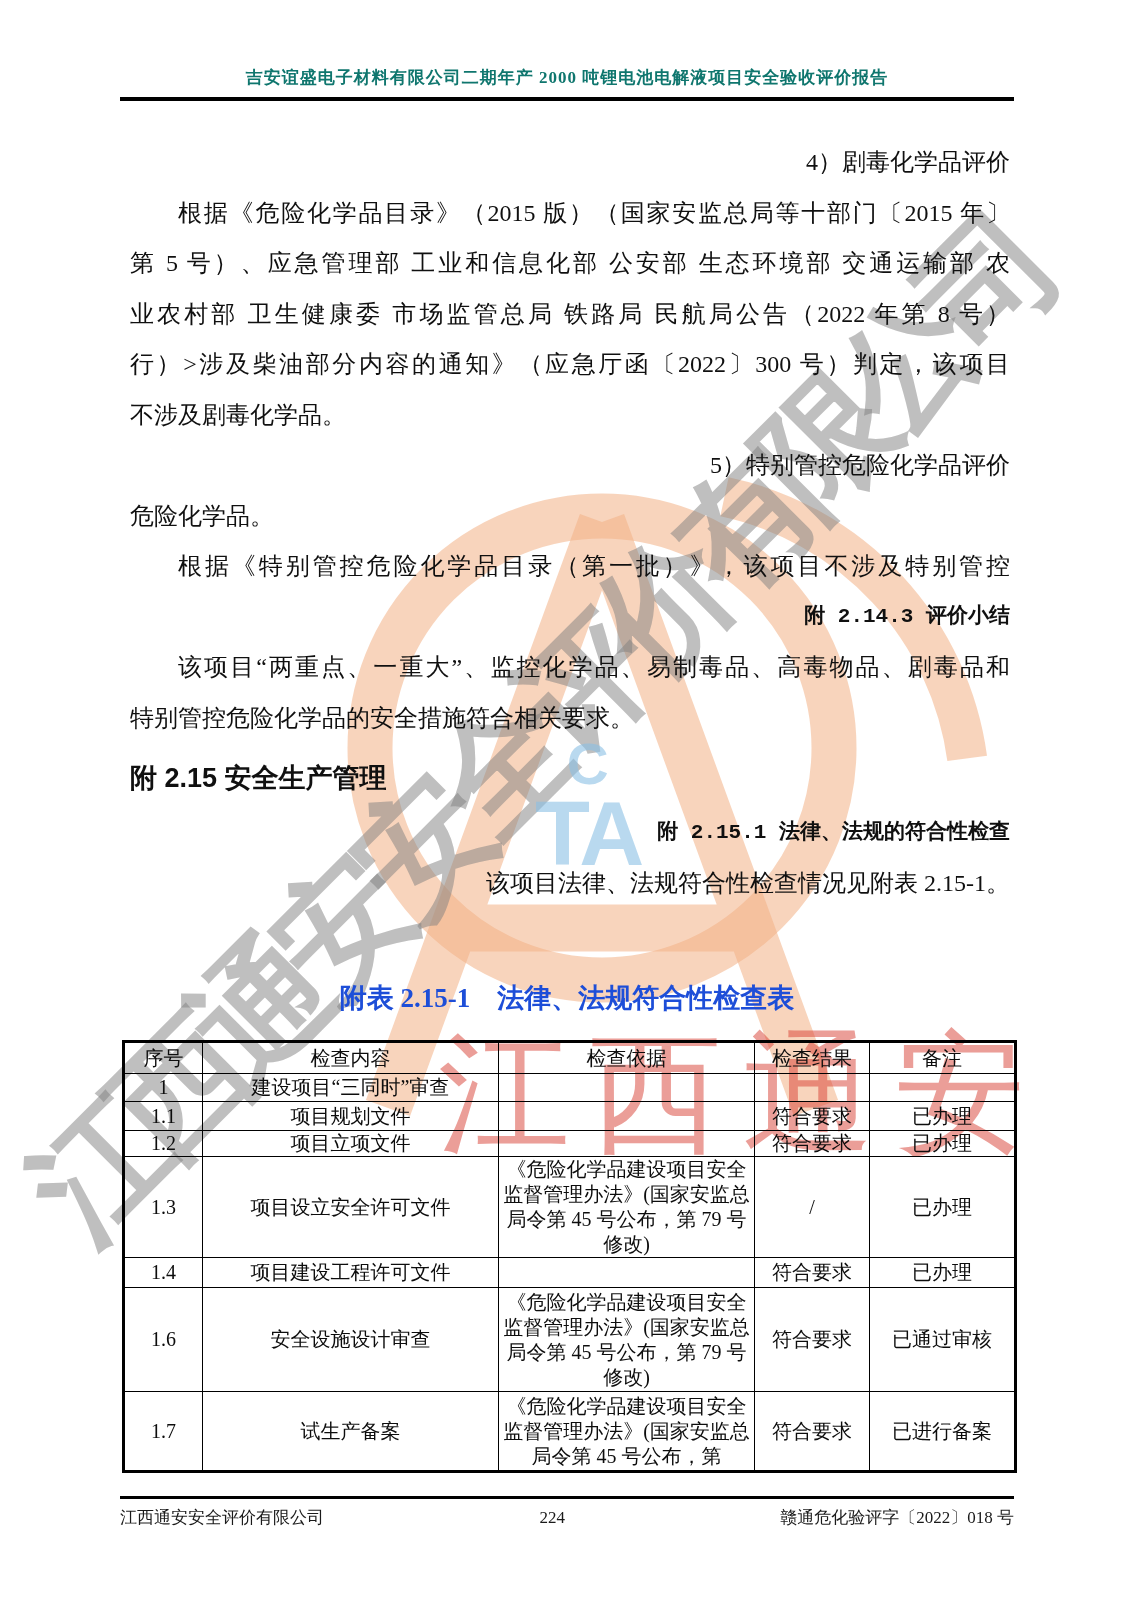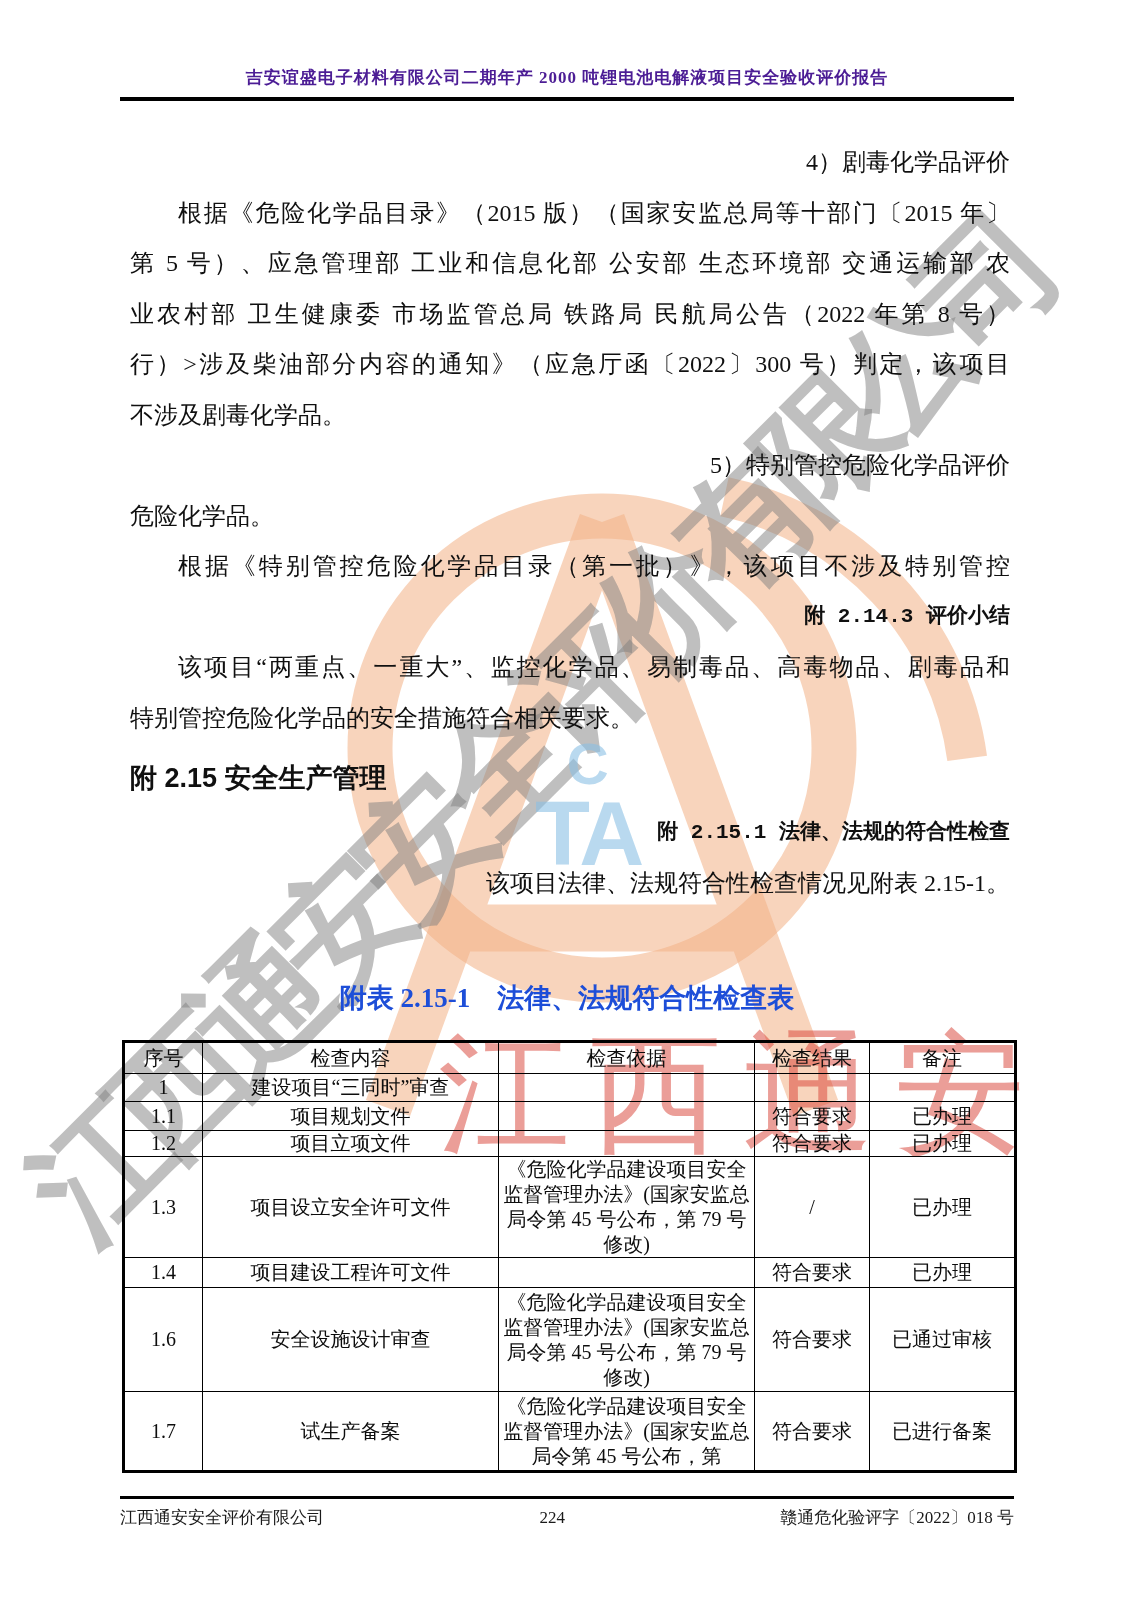--- a/index.html
+++ b/index.html
@@ -27,21 +27,21 @@
   .wm-blue .l2{font-size:90px;margin-top:-4px;letter-spacing:-4px;}
   .wm-red{
     position:absolute;left:414px;top:1028px;
     font-family:"Liberation Sans","DejaVu Sans",sans-serif;
     font-weight:normal;font-size:132px;letter-spacing:20px;
     color:rgba(215,62,50,0.50);white-space:nowrap;line-height:1;margin-left:24px;
   }
   
   .hdr-title{
     position:absolute;top:66px;left:120px;width:894px;text-align:center;
-    font-size:17px;font-weight:bold;color:#4c1d95;letter-spacing:1px;z-index:1;
+    font-size:17px;font-weight:bold;color:#0f766e;letter-spacing:1px;z-index:1;
   }
   .hdr-rule{position:absolute;top:97px;left:120px;width:894px;height:4px;background:#000;z-index:1;}
   .ftr-rule{position:absolute;top:1496px;left:120px;width:894px;height:3px;background:#000;z-index:1;}
   .ftr{
     position:absolute;top:1506px;left:120px;width:894px;z-index:1;
     display:flex;justify-content:space-between;align-items:baseline;
     font-size:17px;color:#1a1a1a;
   }
   
   .bodytext{position:absolute;left:130px;top:137px;width:880px;z-index:1;font-size:24px;color:#101010;}

